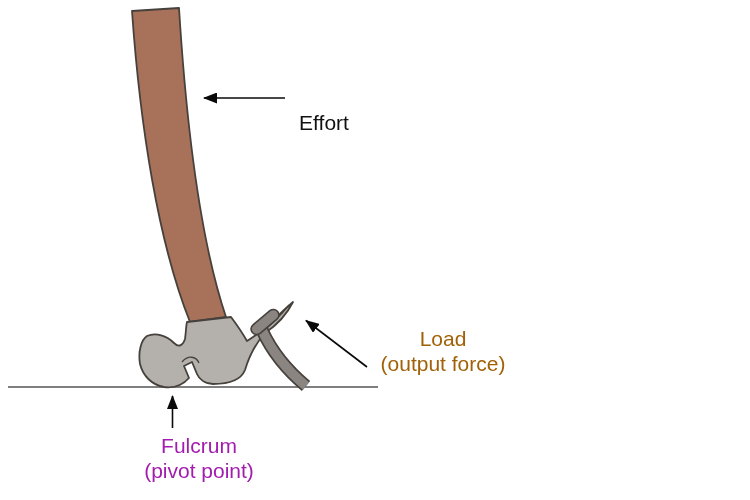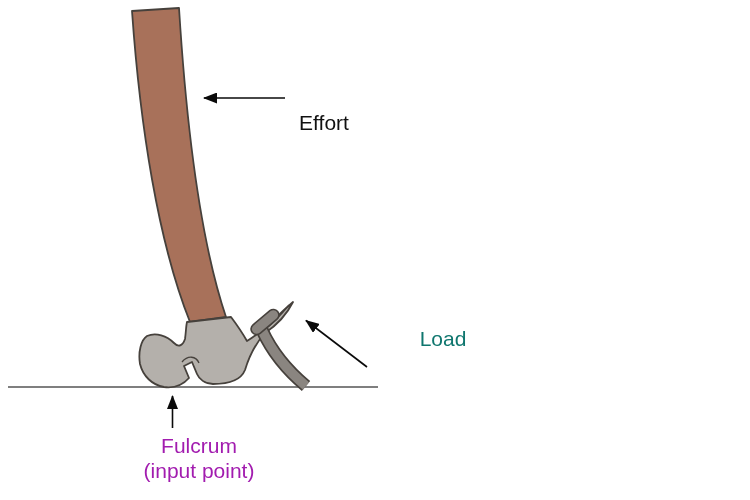--- a/index.html
+++ b/index.html
@@ -67,22 +67,23 @@
 
     <line x1="285" y1="98" x2="204" y2="98" stroke-width="1.6" marker-end="url(#arrowhead)" style="stroke: rgb(10, 10, 10);"></line>
     <line x1="367" y1="367" x2="306" y2="320.5" stroke-width="1.6" marker-end="url(#arrowhead)" style="stroke: rgb(10, 10, 10);"></line>
     <line x1="172.5" y1="428" x2="172.5" y2="396" stroke-width="1.6" marker-end="url(#arrowhead)" style="stroke: rgb(10, 10, 10);"></line>
   </svg>
 
   <div class="label label-effort" style="color: rgb(17, 17, 17);">
     <div>Effort</div>
   </div>
 
-  <div class="label label-load" style="color: #0f766e;">
+  <div class="label label-load" style="color: #a16207;">
     <div>Load</div>
+    <div>(output force)</div>
   </div>
 
   <div class="label label-fulcrum" style="color: #a21caf;">
     <div>Fulcrum</div>
-    <div>(input point)</div>
+    <div>(pivot point)</div>
   </div>
 
 </div>
 
 </body></html>

